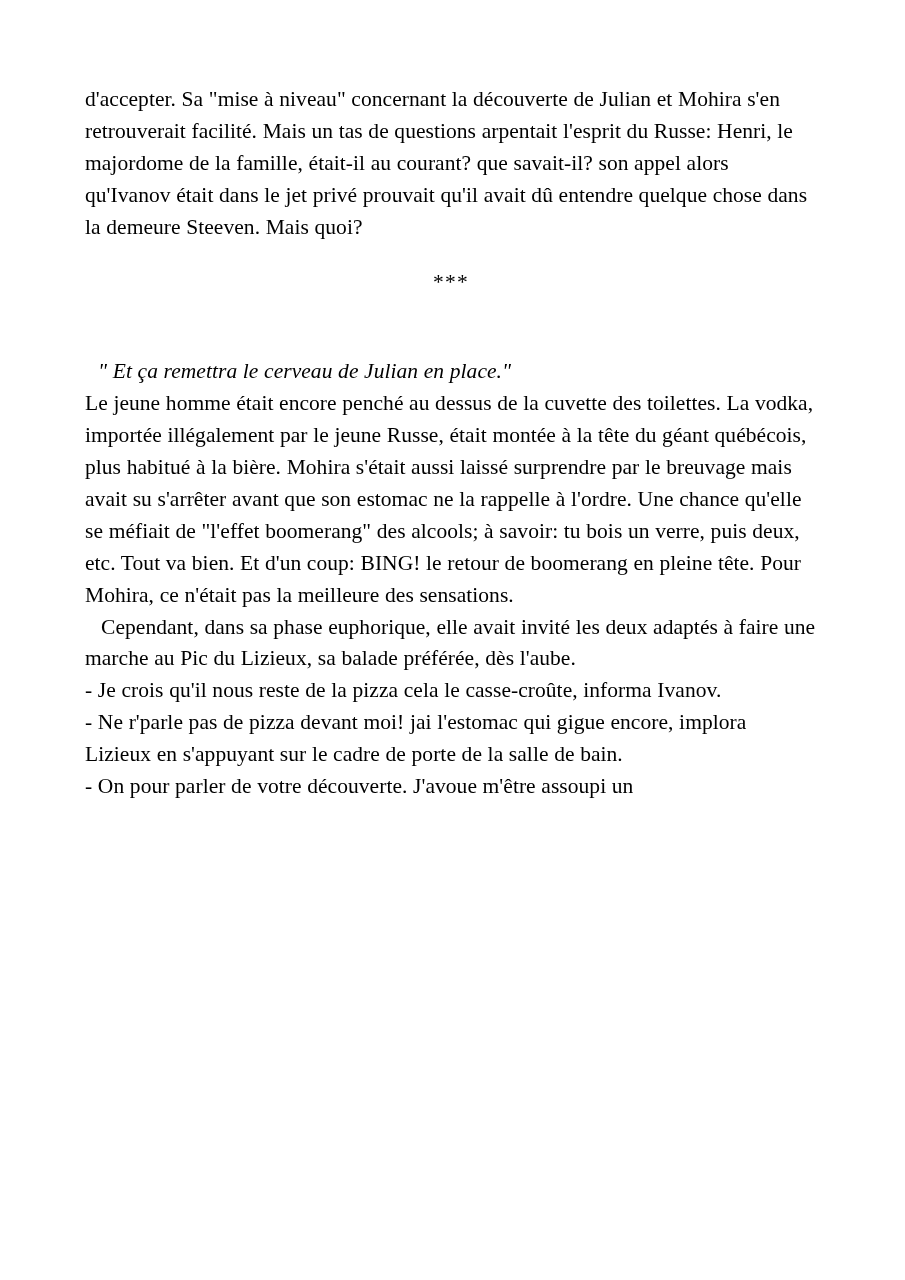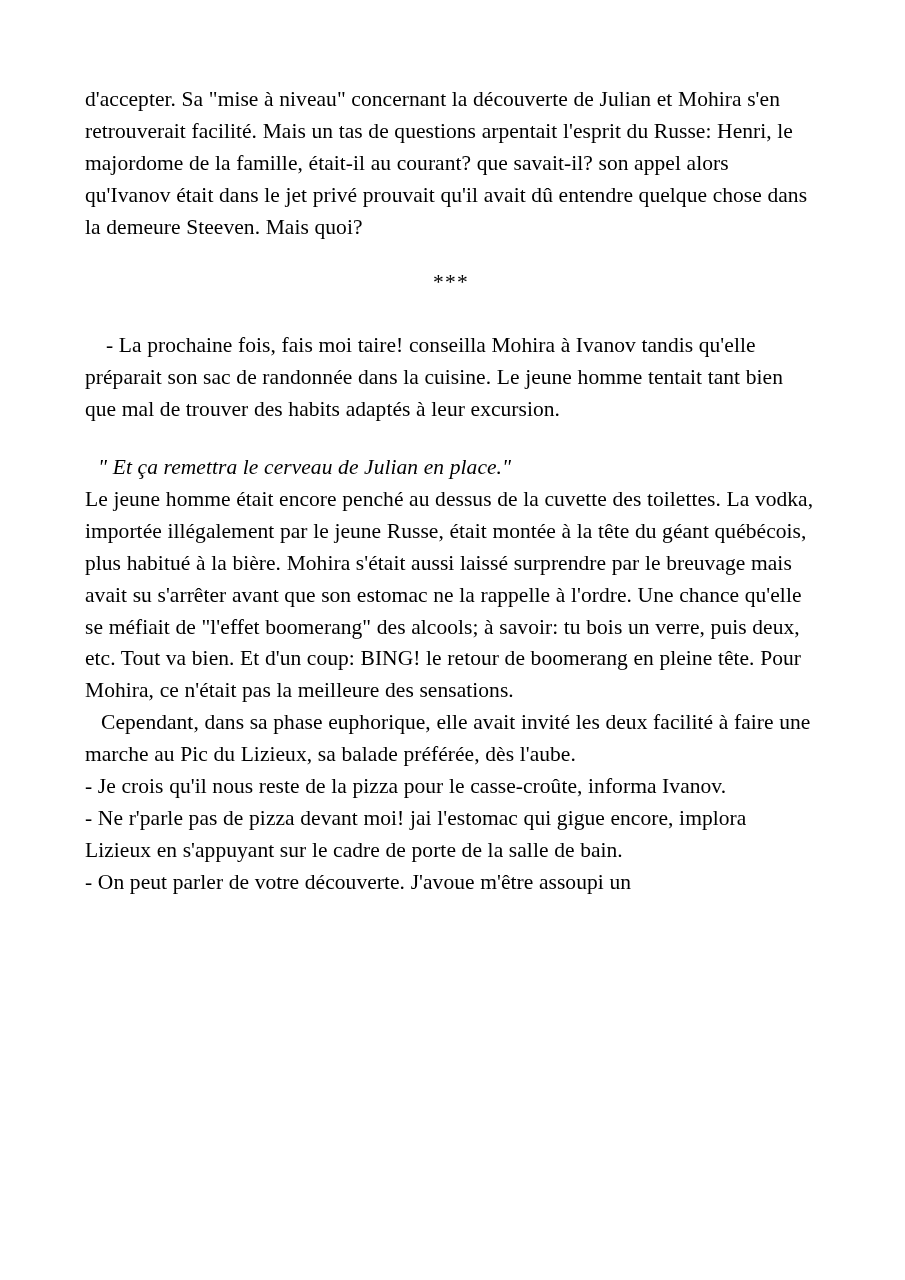--- a/index.html
+++ b/index.html
@@ -60,31 +60,30 @@
   <div class="text-column">
 
     <p class="para">d'accepter. Sa "mise à niveau" concernant la découverte de Julian et Mohira s'en retrouverait facilité. Mais un tas de questions arpentait l'esprit du Russe: Henri, le majordome de la famille, était-il au courant? que savait-il? son appel alors qu'Ivanov était dans le jet privé prouvait qu'il avait dû entendre quelque chose dans la demeure Steeven. Mais quoi?</p>
 
     <div class="spacer-sep-top"></div>
 
     <p class="separator">***</p>
 
     <div class="spacer-line"></div>
 
-    <p class="para indent-dash">- La prochaine fois, fais moi taire! conseilla Mohira à Ivanov tandis qu'elle préparait son sac de randonnée dans la cuisine. Le jeune homme tentait tant bien que mal de trouver des habits adaptés à leur excursion.</p>
 
 
     <div class="spacer-half"></div>
 
     <p class="para italic">" Et ça remettra le cerveau de Julian en place."</p>
 
     <p class="para">Le jeune homme était encore penché au dessus de la cuvette des toilettes. La vodka, importée illégalement par le jeune Russe, était montée à la tête du géant québécois, plus habitué à la bière. Mohira s'était aussi laissé surprendre par le breuvage mais avait su s'arrêter avant que son estomac ne la rappelle à l'ordre. Une chance qu'elle se méfiait de "l'effet boomerang" des alcools; à savoir: tu bois un verre, puis deux, etc. Tout va bien. Et d'un coup: BING! le retour de boomerang en pleine tête. Pour Mohira, ce n'était pas la meilleure des sensations.</p>
 
-    <p class="para indent-mid">Cependant, dans sa phase euphorique, elle avait invité les deux facilité à faire une marche au Pic du Lizieux, sa balade préférée, dès l'aube.</p>
+    <p class="para indent-mid">Cependant, dans sa phase euphorique, elle avait invité les deux adaptés à faire une marche au Pic du Lizieux, sa balade préférée, dès l'aube.</p>
 
-    <p class="para">- Je crois qu'il nous reste de la pizza pour le casse-croûte, informa Ivanov.</p>
+    <p class="para">- Je crois qu'il nous reste de la pizza cela le casse-croûte, informa Ivanov.</p>
 
     <p class="para">- Ne r'parle pas de pizza devant moi! jai l'estomac qui gigue encore, implora Lizieux en s'appuyant sur le cadre de porte de la salle de bain.</p>
 
-    <p class="para">- On peut parler de votre découverte. J'avoue m'être assoupi un</p>
+    <p class="para">- On pour parler de votre découverte. J'avoue m'être assoupi un</p>
 
   </div>
 </div>
 
 </body></html>

